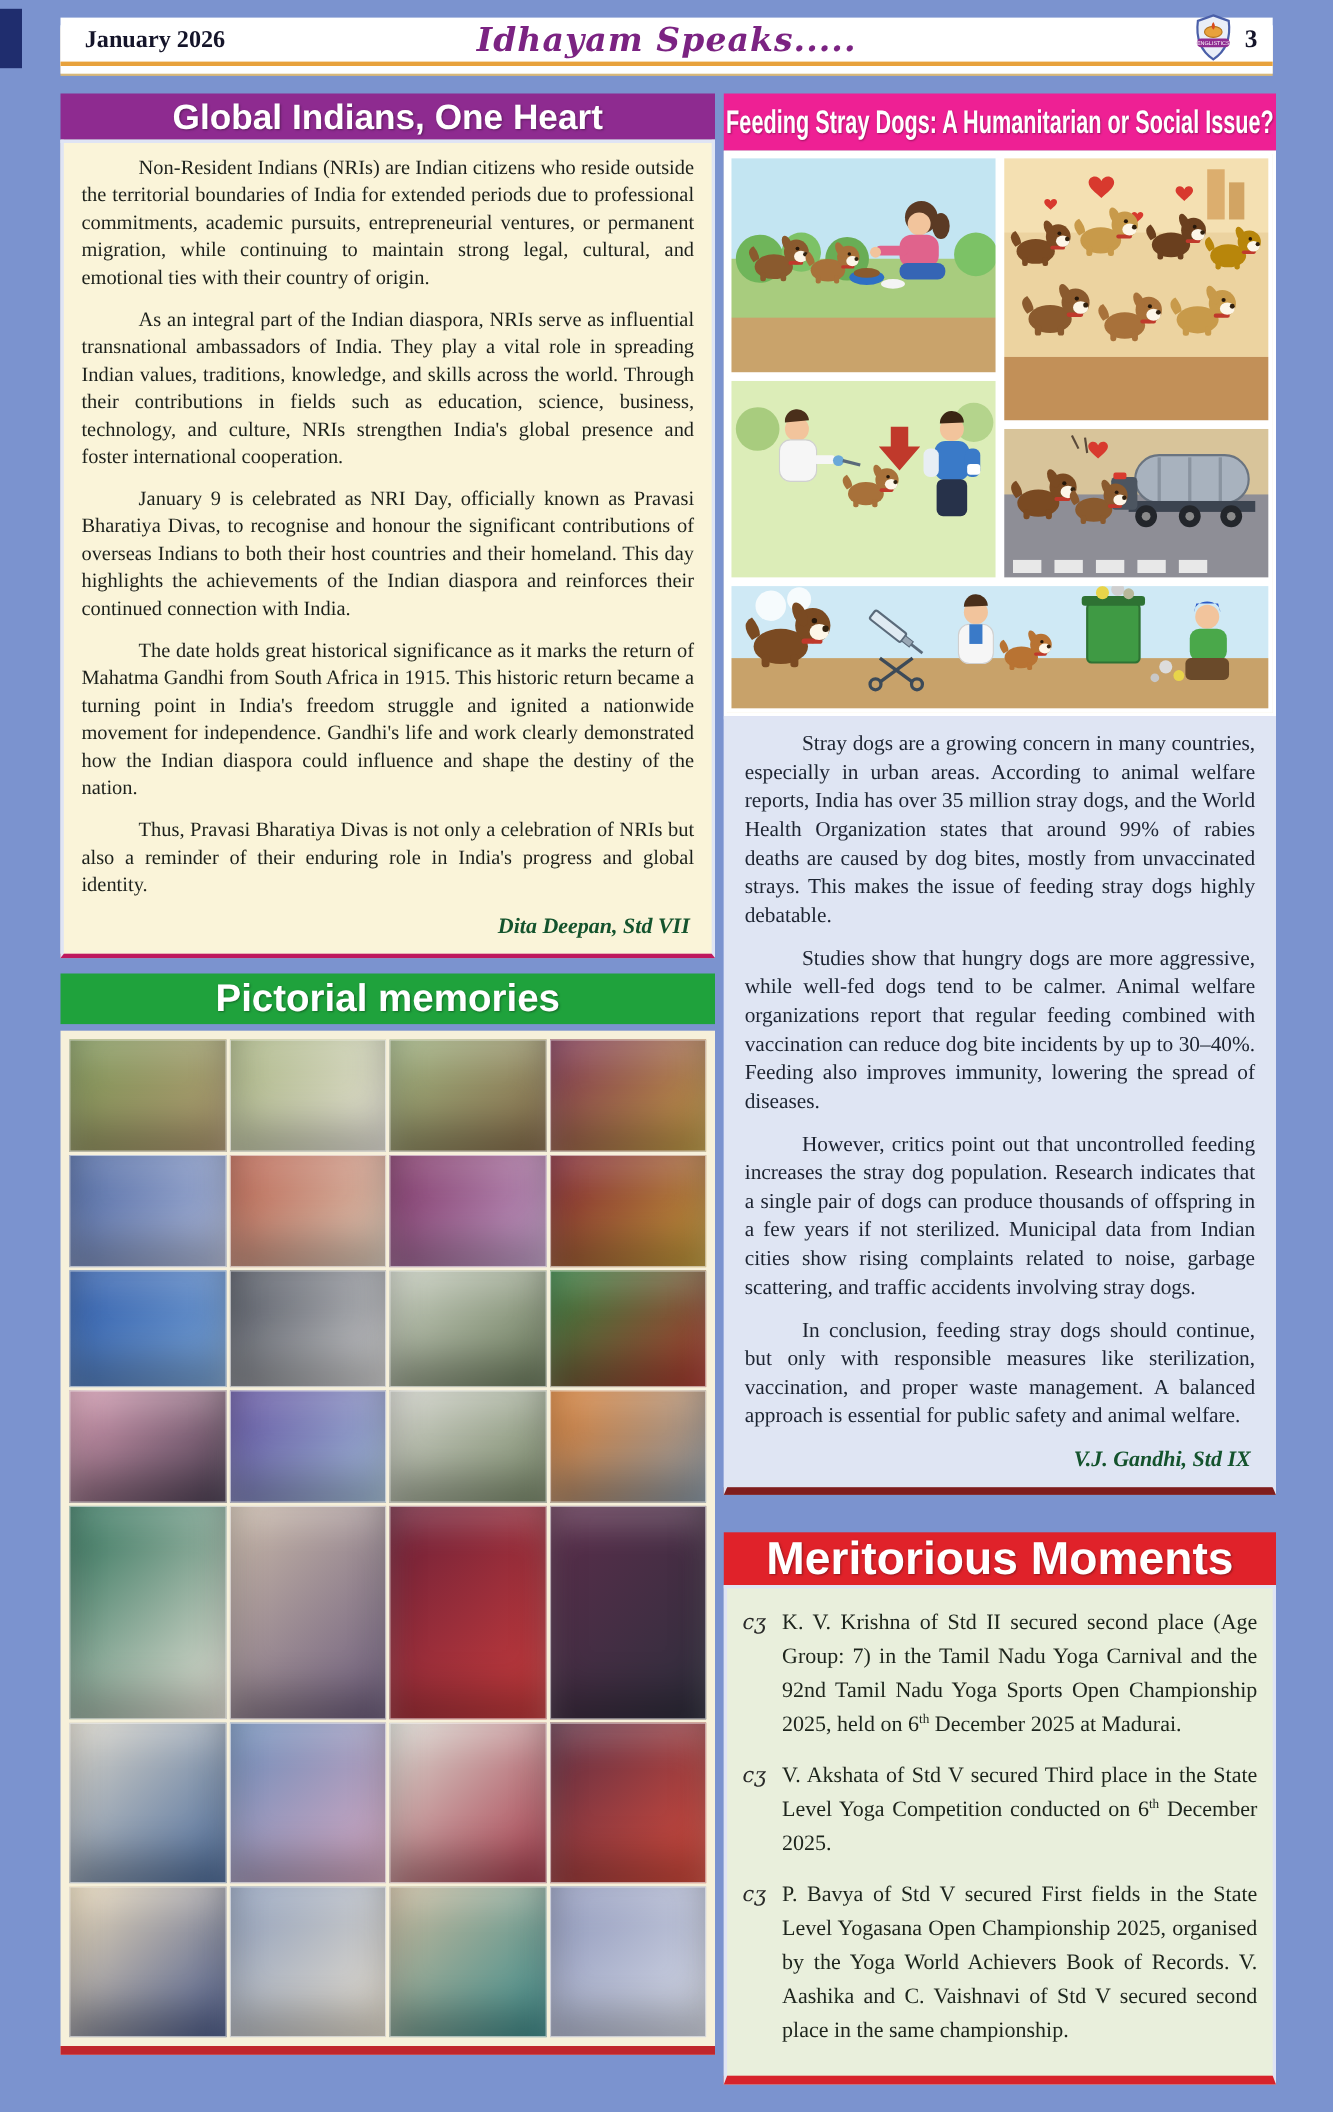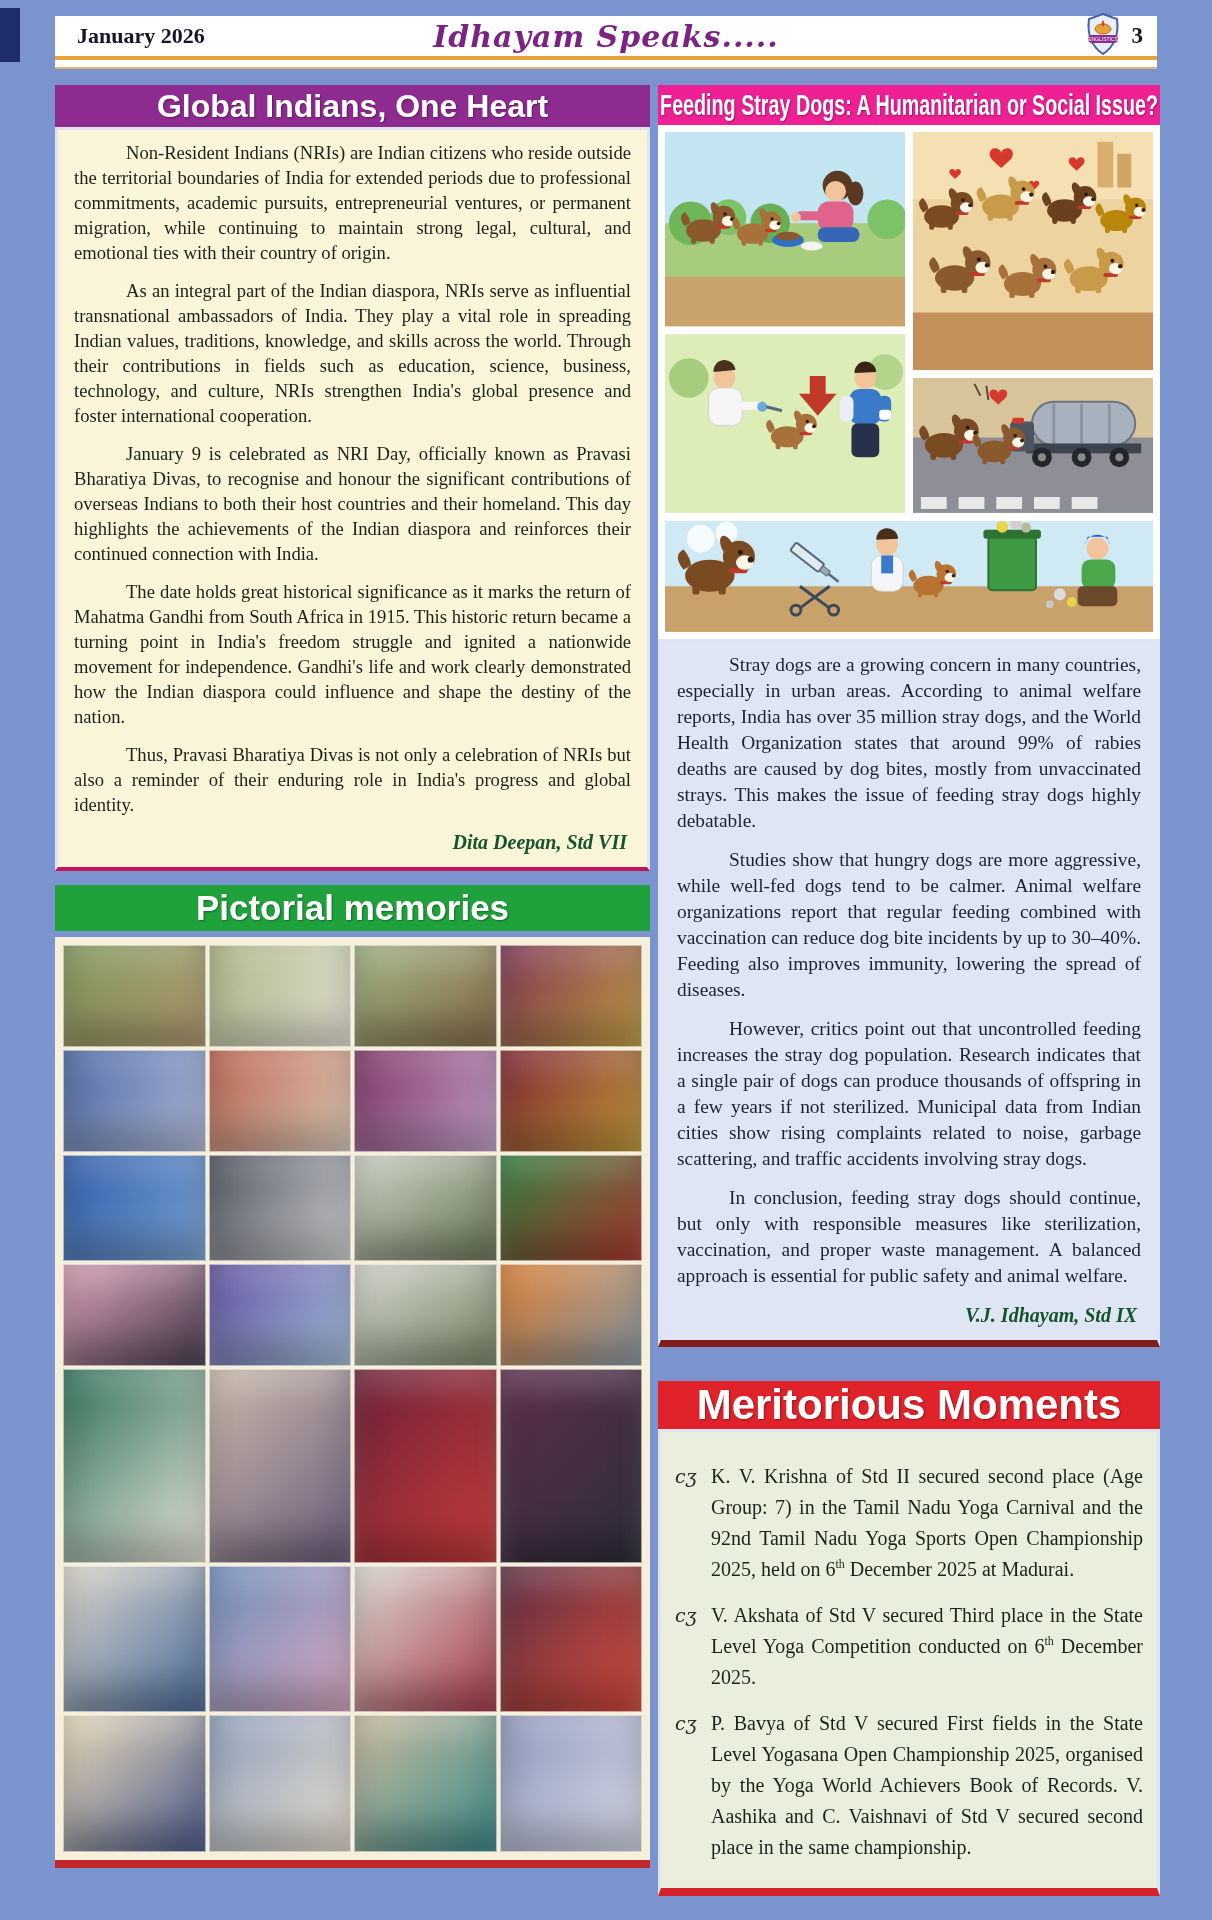--- a/index.html
+++ b/index.html
@@ -16,21 +16,21 @@
   .mast-right{margin-left:auto;display:flex;align-items:center;gap:10px;margin-right:14px;z-index:2;}
   .mast-page{font-weight:bold;font-size:23px;color:#15152a;}
 
   
   .col-left{position:absolute;left:55px;top:85px;width:595px;}
   .col-right{position:absolute;left:658px;top:85px;width:502px;}
 
   .banner{display:flex;align-items:center;justify-content:center;color:#fff;
     font-family:"Liberation Sans",sans-serif;font-weight:bold;text-shadow:1px 1px 2px rgba(0,0,0,.35);}
   .banner-purple{height:42px;font-size:32px;background:#8e2b90;}
-  .banner-pink{height:40px;font-size:27px;background:#ee2094;overflow:hidden;}
+  .banner-pink{height:52px;font-size:27px;background:#ee2094;overflow:hidden;}
   .banner-pink .squeeze{display:inline-block;transform:scale(.73,1.1);white-space:nowrap;}
   .banner-green{height:46px;font-size:35px;background:#1fa23c;margin-top:14px;}
   .banner-red{height:48px;font-size:42px;background:#e0222a;}
 
   
   .article{border:3px solid #dfe4f4;padding:10px 16px 6px 16px;text-align:justify;color:#1d211c;}
   .article-left{background:#faf4d9;border-bottom:4px solid #be185d;font-size:18.6px;line-height:25px;}
   .article-right{background:#dfe5f3;border-bottom:7px solid #7f1d1d;font-size:19.4px;line-height:26px;color:#1c2330;}
   .para{margin:0 0 13px 0;text-indent:52px;}
   .byline{display:block;text-align:right;font-weight:bold;font-style:italic;color:#14532d;font-size:20px;margin:8px 4px 6px 0;}
@@ -40,21 +40,21 @@
   .illus-box svg{width:100%;height:auto;display:block;}
 
   
   .collage{margin-top:6px;background:#f6f0da;padding:8px;border-bottom:8px solid #c0262c;}
   .collage-grid{display:grid;grid-template-columns:repeat(4,1fr);
     grid-template-rows:102px 102px 106px 102px 194px 146px 137px;gap:3px;}
   .tile{box-shadow:inset 0 0 0 1px rgba(255,255,255,.55), inset 0 -26px 34px rgba(0,0,0,.28), inset 0 22px 26px rgba(255,255,255,.18);}
 
   
   .merit-box{background:#e9efdc;border:3px solid #dfe4f4;border-bottom:8px solid #d6232b;
-    padding:29px 14px 10px 12px;}
+    padding:16px 14px 10px 12px;}
   .merit-list{list-style:none;margin:0;padding:0;font-size:20px;line-height:31px;color:#1d241c;text-align:justify;}
   .m-item{position:relative;padding-left:38px;margin-bottom:15px;}
   .m-bullet{position:absolute;left:2px;top:0;font-family:"DejaVu Serif",serif;font-style:italic;color:#2a2a2a;font-size:19px;}
   .m-item sup{font-size:12px;line-height:0;}
 
   .gap{height:34px;}
 </style>
 </head>
 <body>
 
@@ -292,21 +292,21 @@
       </svg>
     </div>
 
     <div class="article article-right">
       <div>
           <p class="para">Stray dogs are a growing concern in many countries, especially in urban areas. According to animal welfare reports, India has over 35 million stray dogs, and the World Health Organization states that around 99% of rabies deaths are caused by dog bites, mostly from unvaccinated strays. This makes the issue of feeding stray dogs highly debatable.</p>
           <p class="para">Studies show that hungry dogs are more aggressive, while well-fed dogs tend to be calmer. Animal welfare organizations report that regular feeding combined with vaccination can reduce dog bite incidents by up to 30–40%. Feeding also improves immunity, lowering the spread of diseases.</p>
           <p class="para">However, critics point out that uncontrolled feeding increases the stray dog population. Research indicates that a single pair of dogs can produce thousands of offspring in a few years if not sterilized. Municipal data from Indian cities show rising complaints related to noise, garbage scattering, and traffic accidents involving stray dogs.</p>
           <p class="para">In conclusion, feeding stray dogs should continue, but only with responsible measures like sterilization, vaccination, and proper waste management. A balanced approach is essential for public safety and animal welfare.</p>
         </div>
-      <span class="byline">V.J. Idhayam, Std IX</span>
+      <span class="byline">V.J. Gandhi, Std IX</span>
     </div>
 
     <div class="gap"></div>
 
     <div class="banner banner-red">
       <span>Meritorious Moments</span>
     </div>
 
     <div class="merit-box">
       <ul class="merit-list">

